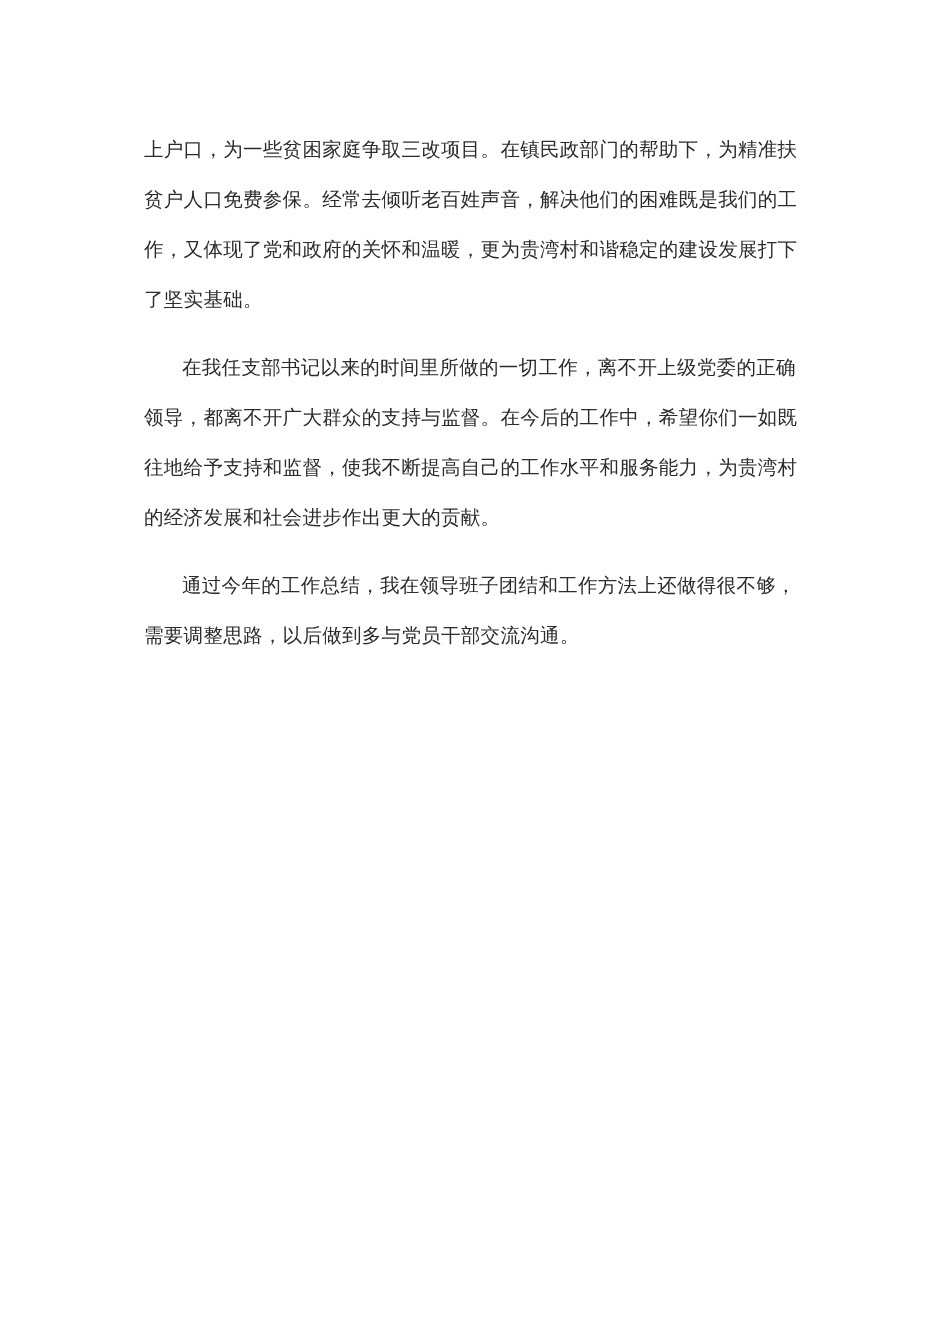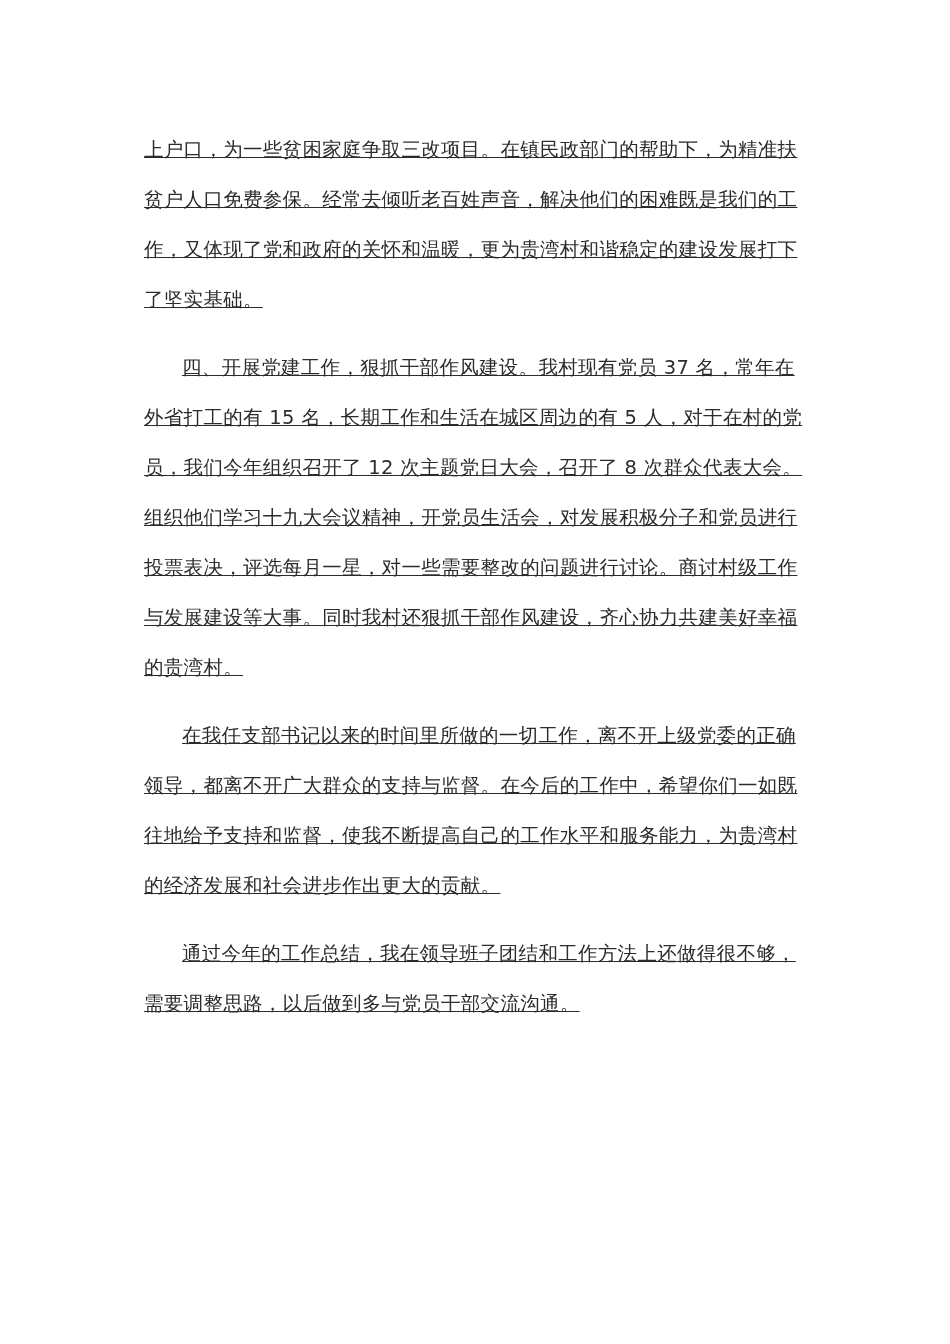--- a/index.html
+++ b/index.html
@@ -3,27 +3,26 @@
 <meta charset="utf-8">
 <style>
   html, body { margin: 0; padding: 0; background: #ffffff; }
   body { width: 950px; height: 1344px; position: relative; overflow: hidden; }
   .page { position: absolute; left: 0; top: 0; width: 950px; height: 1344px; background: #fff; }
   .content {
     position: absolute; left: 144px; top: 125px; width: 668px;
     font-family: "DejaVu Sans", "Liberation Sans", sans-serif;
     font-size: 19.5px; color: #2b2b2b; letter-spacing: 0.3px;
   }
-  .para { margin: 0; line-height: 50px; text-align: left; text-decoration: underline; }
+  .para { margin: 0; line-height: 50px; text-align: left; }
   .para.indent { text-indent: 38px; }
   .para + .para { margin-top: 18px; }
 </style>
 </head>
 <body>
 
 <div class="page">
   <div class="content">
     <p class="para">上户口，为一些贫困家庭争取三改项目。在镇民政部门的帮助下，为精准扶贫户人口免费参保。经常去倾听老百姓声音，解决他们的困难既是我们的工作，又体现了党和政府的关怀和温暖，更为贵湾村和谐稳定的建设发展打下了坚实基础。</p>
-    <p class="para indent">四、开展党建工作，狠抓干部作风建设。我村现有党员 37 名，常年在外省打工的有 15 名，长期工作和生活在城区周边的有 5 人，对于在村的党员，我们今年组织召开了 12 次主题党日大会，召开了 8 次群众代表大会。组织他们学习十九大会议精神，开党员生活会，对发展积极分子和党员进行投票表决，评选每月一星，对一些需要整改的问题进行讨论。商讨村级工作与发展建设等大事。同时我村还狠抓干部作风建设，齐心协力共建美好幸福的贵湾村。</p>
     <p class="para indent">在我任支部书记以来的时间里所做的一切工作，离不开上级党委的正确领导，都离不开广大群众的支持与监督。在今后的工作中，希望你们一如既往地给予支持和监督，使我不断提高自己的工作水平和服务能力，为贵湾村的经济发展和社会进步作出更大的贡献。</p>
     <p class="para indent">通过今年的工作总结，我在领导班子团结和工作方法上还做得很不够，需要调整思路，以后做到多与党员干部交流沟通。</p>
   </div>
 </div>
 
 </body></html>

